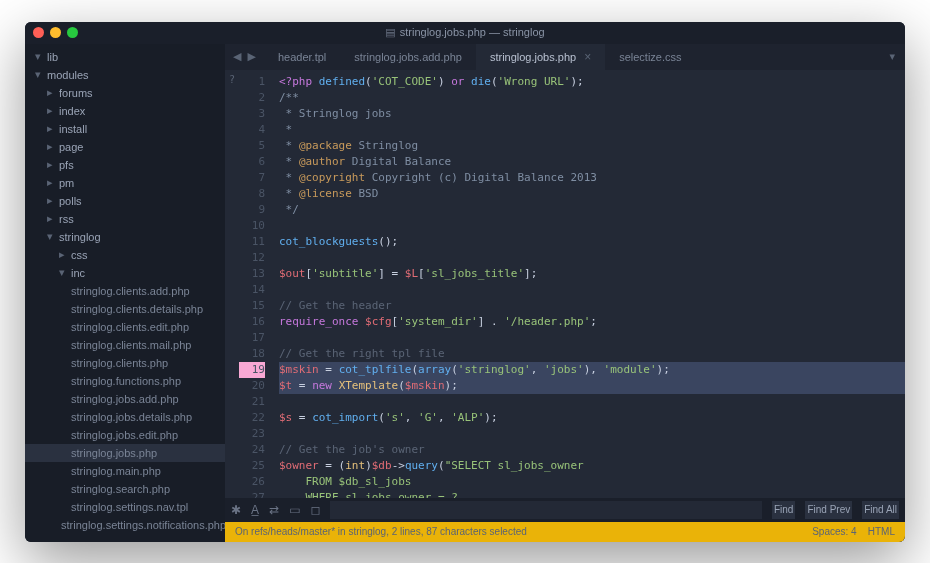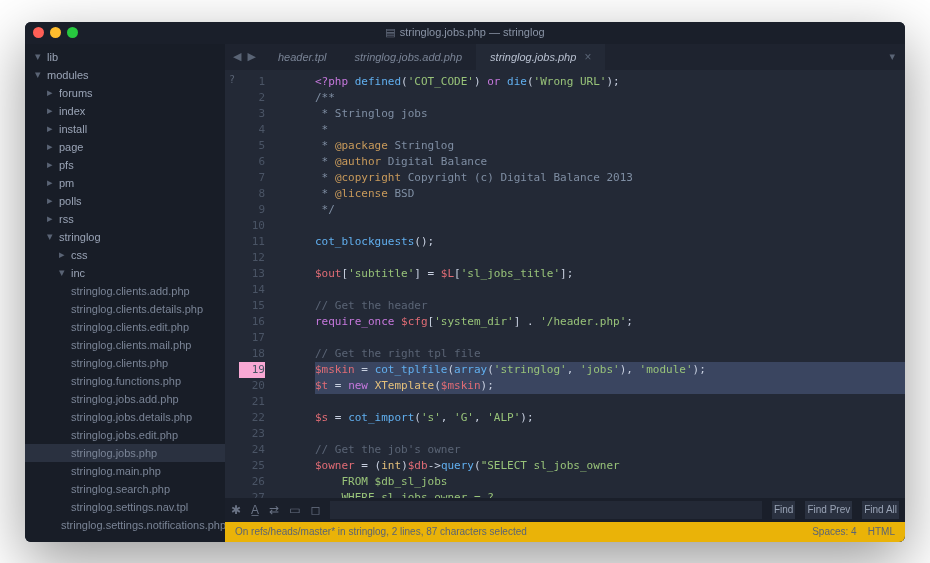--- a/index.html
+++ b/index.html
@@ -15,29 +15,29 @@
 .sidebar { width:200px; background:#181d27; overflow-y:auto; color:#8a94a6; font-family:-apple-system,sans-serif; font-size:11px; padding-top:4px; }
 .tree-row { display:flex; align-items:center; height:18px; padding-left:8px; cursor:pointer; white-space:nowrap; }
 .tree-row.active{background:#2a3140;color:#d0d6e0}
 .caret{width:10px;display:inline-block;color:#5a6475;margin-right:2px}
 .fld{color:#9aa4b6}
 .file{color:#7a8496}
 .ind0{padding-left:10px}.ind1{padding-left:22px}.ind2{padding-left:34px}.ind3{padding-left:34px}
 .main { flex:1; display:flex; flex-direction:column; background:#232936; }
 .tabs { height:26px; background:#1e232f; display:flex; align-items:stretch; font-family:-apple-system,sans-serif; font-size:11px; }
 .tabctl{display:flex;align-items:center;padding:0 8px;color:#5a6475;gap:6px}
-.tab { display:flex; align-items:center; padding:0 14px; color:#7a8496; cursor:pointer; gap:8px;font-style:italic; }
+.tab { display:flex; align-items:center; padding:0 14px; color:#7a8496; cursor:pointer; gap:8px; }
 .tab.active{background:#232936;color:#b8c0d0}
 .tab .tclose{color:#5a6475;font-size:12px}
 .tabspacer{flex:1}
 .tabmore{display:flex;align-items:center;padding:0 10px;color:#5a6475}
 .editor { flex:1; display:flex; overflow:hidden; position:relative; }
 .gutter-fold{width:14px;background:#232936;color:#5a6475;display:flex;flex-direction:column;align-items:center;padding-top:4px;font-size:10px}
 .gutter { width:34px; background:#232936; text-align:right; color:#4a5465; padding:4px 8px 0 0; line-height:16px; }
-.code { flex:1; padding:4px 0 0 6px; line-height:16px; white-space:pre; color:#c8d0e0; overflow:hidden;margin-left:36px; }
+.code { flex:1; padding:4px 0 0 6px; line-height:16px; white-space:pre; color:#c8d0e0; overflow:hidden; }
 .ln{height:16px}
 .ln.hl{background:#f9a8d4}
 .ln.sel{background:#3a4560}
 .k{color:#c678dd}.s{color:#98c379}.c{color:#5a6475;}.v{color:#e06c75}.f{color:#61afef}.t{color:#e5c07b}.doc{color:#7f8ea3}.dk{color:#c89a5b}
 .findbar{height:24px;background:#1a1f2a;display:flex;align-items:center;padding:0 6px;gap:10px;color:#6a7385;font-family:-apple-system,sans-serif}
 .findbar .ico{font-size:12px}
 .findinput{flex:1;background:#232936;height:18px;border:none;color:#c8d0e0;padding:0 6px;font-size:11px;outline:none}
 .fbtn{background:#2a3140;color:#9aa4b6;border:none;height:18px;padding:0 2px;font-size:10px;cursor:pointer}
 .status{height:20px;background:#eab308;display:flex;align-items:center;padding:0 10px;color:#5a6475;font-size:10px;font-family:-apple-system,sans-serif;justify-content:space-between}
 </style>
@@ -173,20 +173,23 @@
         <div id="tabhost" style="display:flex">
             <div class="tab">
               <span>header.tpl</span>
             </div>
             <div class="tab">
               <span>stringlog.jobs.add.php</span>
             </div>
             <div class="tab active">
               <span>stringlog.jobs.php</span>
               <span class="tclose">×</span>
+            </div>
+            <div class="tab">
+              <span>selectize.css</span>
             </div>
           </div>
         <div class="tabspacer"></div>
         <div class="tabmore">▾</div>
       </div>
       <div class="editor">
         <div class="gutter-fold">
             <span>?</span>
           </div>
         <div class="gutter" id="gutter">

